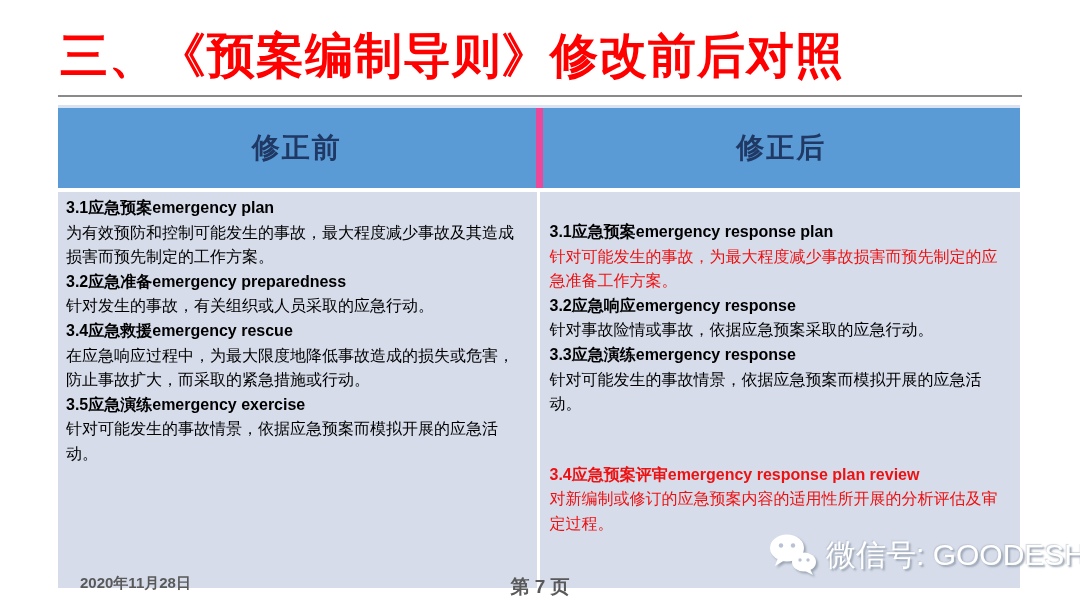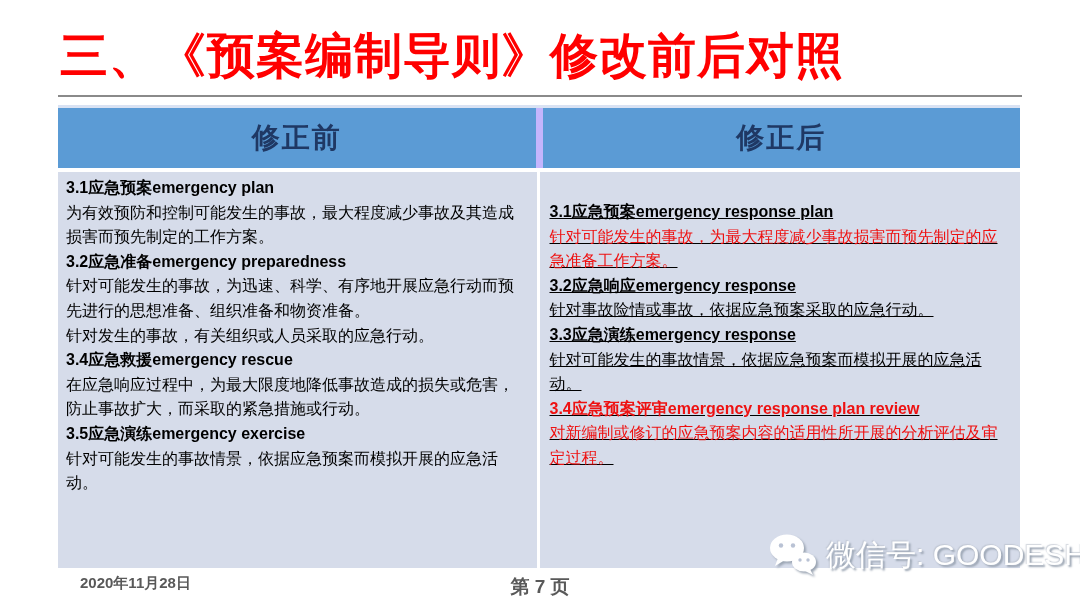--- a/index.html
+++ b/index.html
@@ -25,40 +25,40 @@
   .title-rule{
     position:absolute;left:58px;top:95px;width:964px;height:2px;
     background:var(--divider_gray);
   }
   .cmp-table{
     position:absolute;left:58px;top:105px;width:962px;
     display:flex;flex-direction:column;
   }
   .table-top-accent{height:3px;background:#d9e2f3;}
   .table-header{
-    display:flex;gap:7px;background:#c4b5fd;height:60px;
+    display:flex;gap:7px;background:#ec4899;height:80px;
   }
   .header-cell{
     flex:1;background:var(--header_bg);color:var(--header_text);
     display:flex;align-items:center;justify-content:center;
     font-size:28px;font-weight:bold;letter-spacing:2px;
   }
   .table-body{
     display:flex;gap:3px;background:#ffffff;margin-top:4px;height:396px;
   }
   .body-cell{
     flex:1;background:var(--body_bg);color:#000000;
     font-size:16px;line-height:24.6px;
     padding:4px 12px 0 8px;box-sizing:border-box;overflow:hidden;
   }
-  .body-cell.after{padding-top:28px;padding-left:10px;text-decoration:underline;}
+  .body-cell.after{padding-top:28px;padding-left:10px;}
   .para{margin:0;}
   .para.heading{font-weight:bold;color:#000000;}
   .para.body{font-weight:normal;color:#000000;}
-  .para.heading-red{font-weight:bold;color:var(--red_text);}
+  .para.heading-red{font-weight:bold;color:var(--red_text);margin-top:46px;}
   .para.body-red{font-weight:normal;color:var(--red_text);}
   .footer-date{
     position:absolute;left:80px;top:574px;
     font-size:15px;font-weight:bold;color:var(--footer_text);
   }
   .footer-page{
     position:absolute;left:50%;top:574px;transform:translateX(-50%);
     font-size:19px;font-weight:bold;color:var(--footer_text);
   }
   .watermark{
@@ -85,21 +85,20 @@
   <div class="table-top-accent"></div>
   <div class="table-header">
     <div class="header-cell">修正前</div>
     <div class="header-cell">修正后</div>
   </div>
   <div class="table-body">
     <div class="body-cell before">
         <p class="para heading">3.1应急预案emergency plan</p>
         <p class="para body">为有效预防和控制可能发生的事故，最大程度减少事故及其造成损害而预先制定的工作方案。</p>
         <p class="para heading">3.2应急准备emergency preparedness</p>
-        <p class="para body">针对可能发生的事故，为迅速、科学、有序地开展应急行动而预先进行的思想准备、组织准备和物资准备。</p>
         <p class="para body">针对发生的事故，有关组织或人员采取的应急行动。</p>
         <p class="para heading">3.4应急救援emergency rescue</p>
         <p class="para body">在应急响应过程中，为最大限度地降低事故造成的损失或危害，防止事故扩大，而采取的紧急措施或行动。</p>
         <p class="para heading">3.5应急演练emergency exercise</p>
         <p class="para body">针对可能发生的事故情景，依据应急预案而模拟开展的应急活动。</p>
       </div>
     <div class="body-cell after">
         <p class="para heading">3.1应急预案emergency response plan</p>
         <p class="para body-red">针对可能发生的事故，为最大程度减少事故损害而预先制定的应急准备工作方案。</p>
         <p class="para heading">3.2应急响应emergency response</p>

